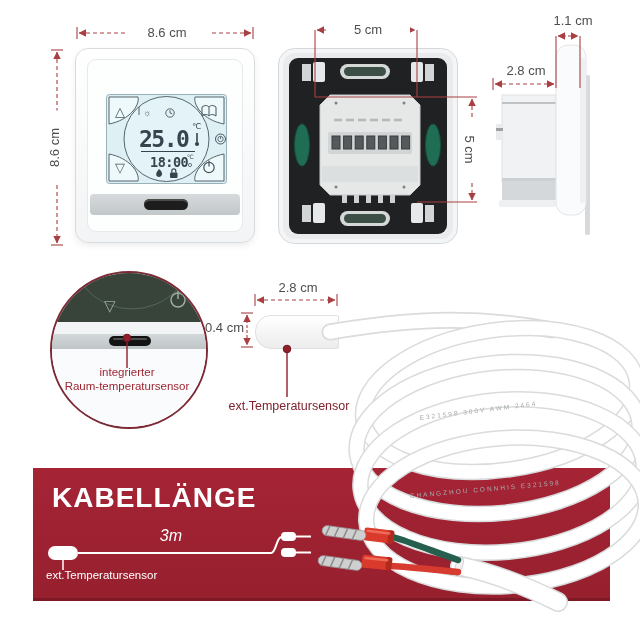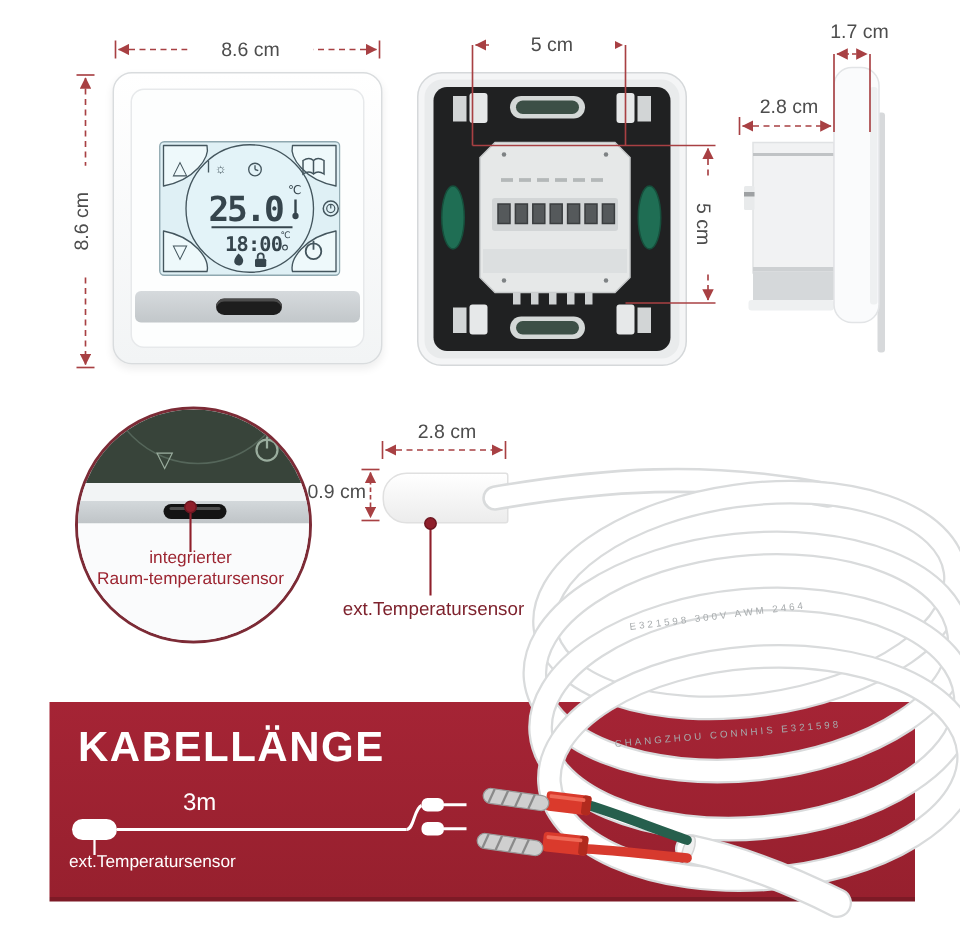--- a/index.html
+++ b/index.html
@@ -20,21 +20,21 @@
   
   #zoom-circle{left:50px;top:271px;width:154px;height:154px;border-radius:50%;
     border:2.5px solid #7c2b36;background:#fbfcfd;overflow:hidden;z-index:2;}
   
   #probe{left:255px;top:315px;width:82px;height:32px;background:linear-gradient(#ffffff,#ececec);
     border:1px solid #e0e0e0;border-radius:16px 2px 2px 16px;z-index:2;}
   
   #banner{left:33px;top:468px;width:577px;height:130px;background:linear-gradient(#a52435,#97202e);
     border-bottom:3px solid #7d1a26;z-index:3;}
   .banner-title{left:19px;top:14px;color:#ffffff;font-size:28px;font-weight:bold;letter-spacing:1px;}
-  .banner-3m{left:89px;top:59px;width:60px;text-align:left;color:#ffffff;font-size:16px;}
+  .banner-3m{left:89px;top:59px;width:60px;text-align:right;color:#ffffff;font-size:16px;font-style:italic;}
   .banner-ext{left:13px;top:101px;color:#ffffff;font-size:11.5px;}
   
   .dim-label{z-index:7;font-size:13px;color:#4d4d4d;text-align:center;width:80px;background:#ffffff;
     padding:0 2px;line-height:15px;}
   .dim-label.nobg{background:transparent;}
   .red-label{z-index:7;color:#9c2531;text-align:center;}
   svg{display:block;}
 </style>
 </head>
 <body>
@@ -335,18 +335,18 @@
     <g>
       <line x1="287" y1="352" x2="287" y2="397" stroke="#8f1f2b" stroke-width="1.4"></line>
       <circle cx="287" cy="349" r="3.8" fill="#8f1f2b" stroke="#6d1620"></circle>
     </g>
   </svg>
 
   <div class="abs dim-label" style="left:125px;top:25px;">8.6 cm</div>
   <div class="abs dim-label" style="left:17px;top:140px;width:70px;transform:rotate(-90deg);">8.6 cm</div>
   <div class="abs dim-label" style="left:326px;top:22px;">5 cm</div>
   <div class="abs dim-label" style="left:437px;top:142px;width:60px;transform:rotate(90deg);">5 cm</div>
-  <div class="abs dim-label nobg" style="left:536px;top:13px;width:70px;">1.7 cm</div>
+  <div class="abs dim-label nobg" style="left:536px;top:13px;width:70px;">1.1 cm</div>
   <div class="abs dim-label nobg" style="left:489px;top:63px;width:70px;">2.8 cm</div>
   <div class="abs dim-label nobg" style="left:256px;top:280px;">2.8 cm</div>
-  <div class="abs dim-label nobg" style="left:184px;top:320px;width:58px;text-align:right;">0.9 cm</div>
+  <div class="abs dim-label nobg" style="left:184px;top:320px;width:58px;text-align:right;">0.4 cm</div>
 
 </div>
 
 </body></html>

